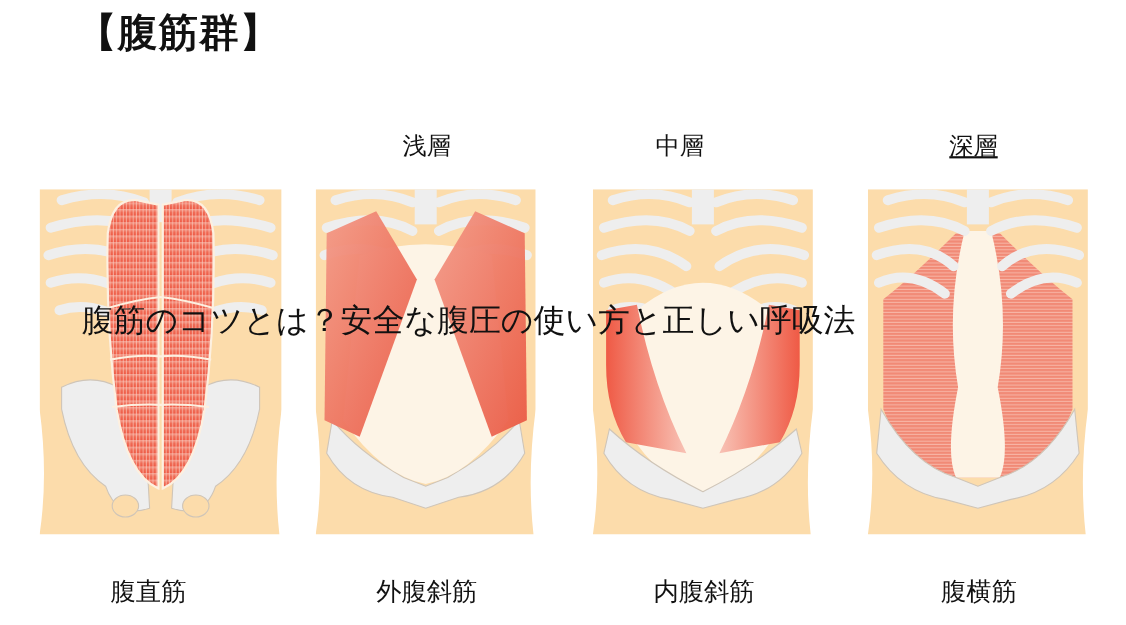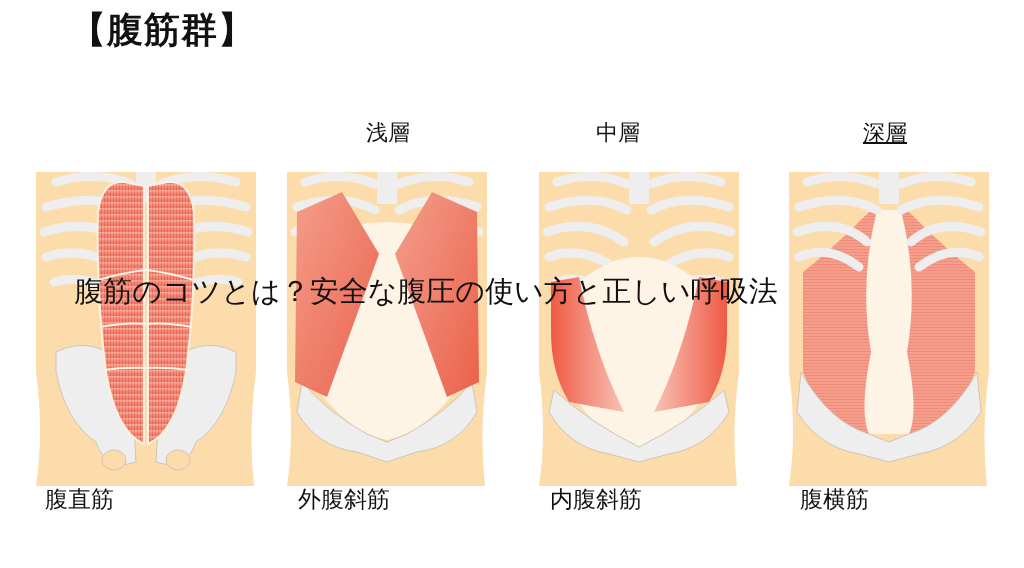--- a/index.html
+++ b/index.html
@@ -1,20 +1,20 @@
 <!DOCTYPE html>
 <html><head>
 <meta charset="utf-8">
 <style>
   html, body { margin: 0; padding: 0; background: #ffffff; }
   body { width: 1024px; height: 568px; position: relative; overflow: hidden;
          font-family: "DejaVu Sans", "Liberation Sans", sans-serif; color: #111; }
   .title { position: absolute; left: 70px; top: 6px; font-size: 36px; letter-spacing: 1px; font-weight: bold; }
   .layer-label { position: absolute; top: 118px; font-size: 22px; width: 120px; text-align: center; }
-  .muscle-label { position: absolute; top: 484px; font-size: 23px; width: 180px; text-align: left; }
+  .muscle-label { position: absolute; top: 522px; font-size: 23px; width: 180px; text-align: center; }
   .panel { position: absolute; top: 172px; width: 220px; height: 314px; }
   .panel svg { width: 100%; height: 100%; display: block; }
   .overlay { position: absolute; left: 0; top: 272px; width: 824px; text-align: center;
              font-size: 29px; white-space: nowrap; letter-spacing: 0px; margin-left: 14px; }
 </style>
 </head>
 <body>
 
 <div class="title">【腹筋群】</div>
 

